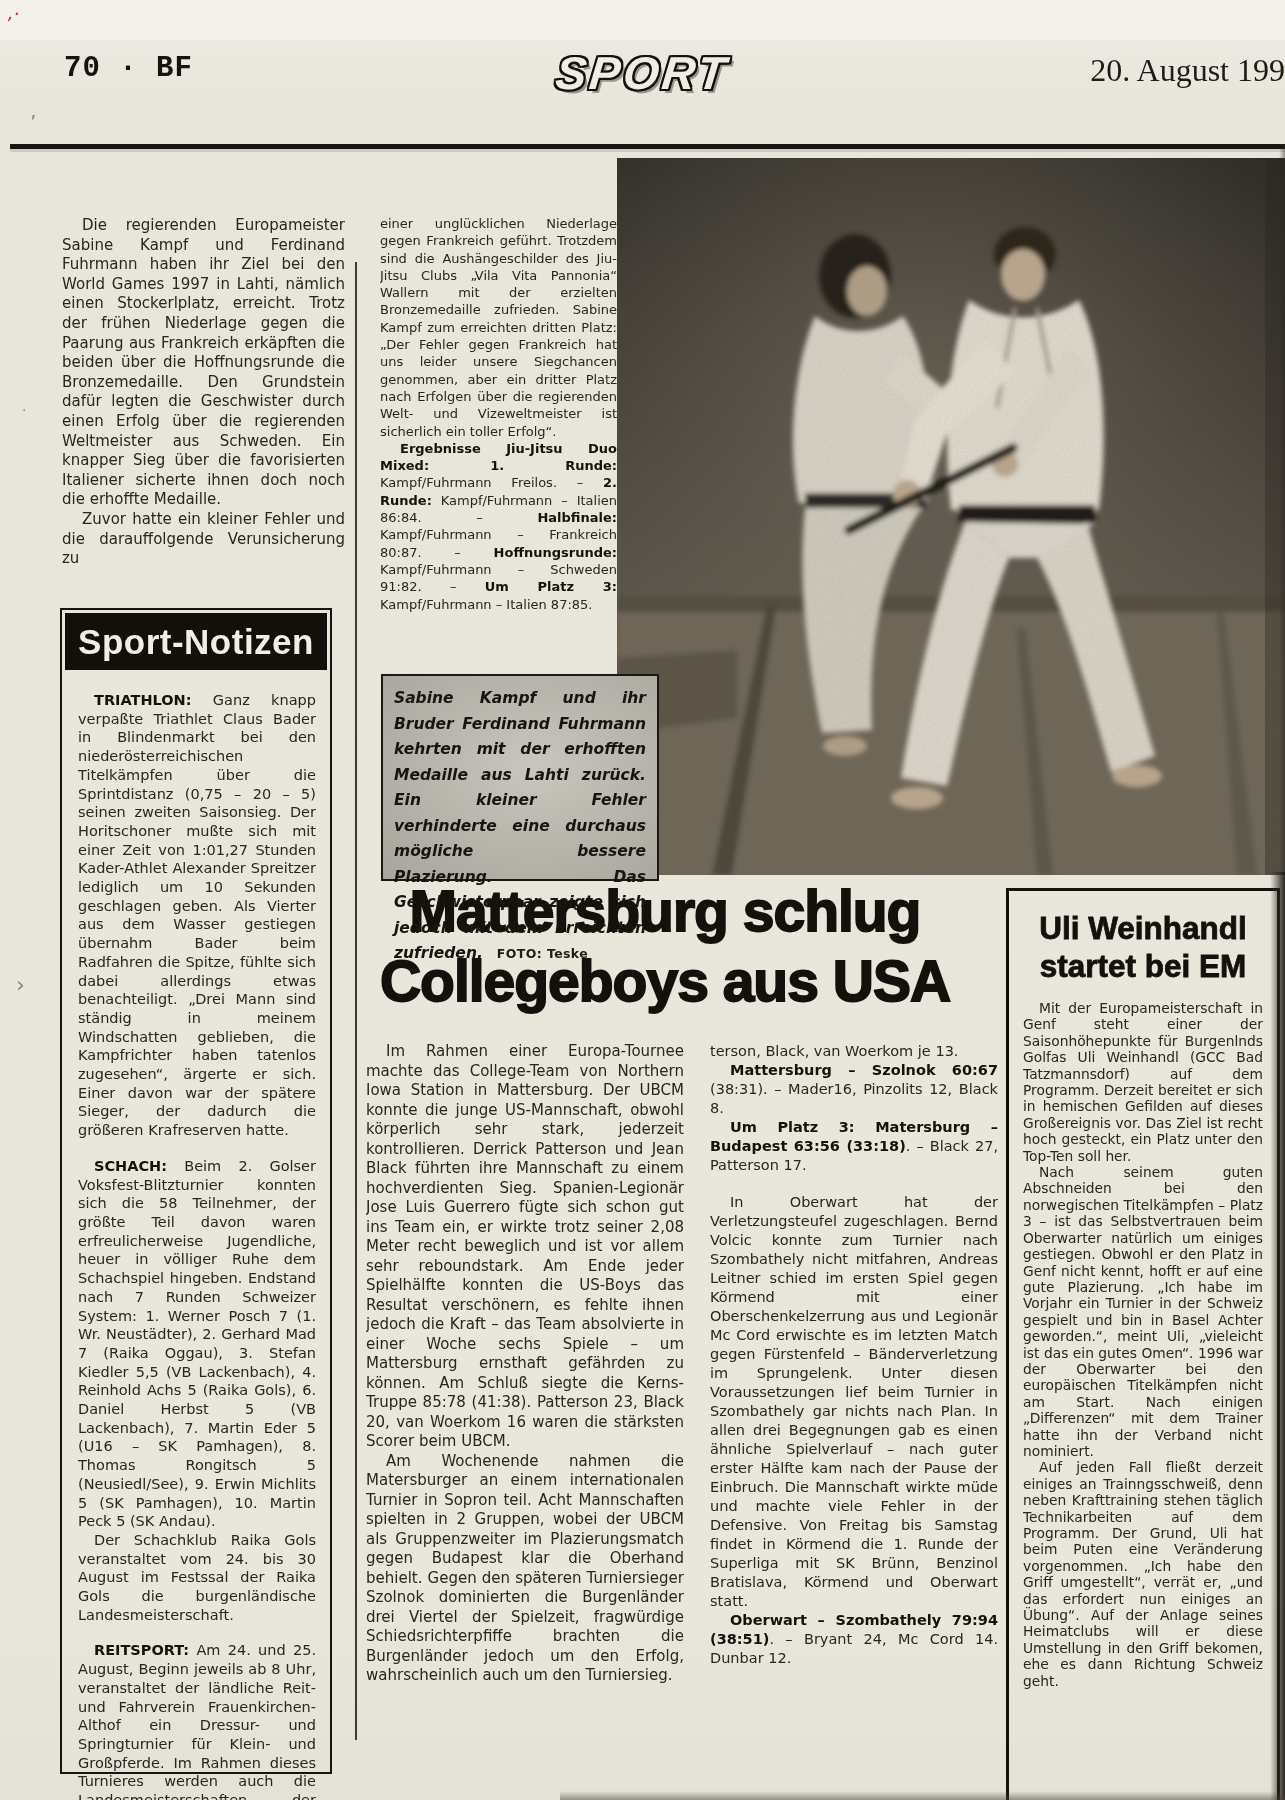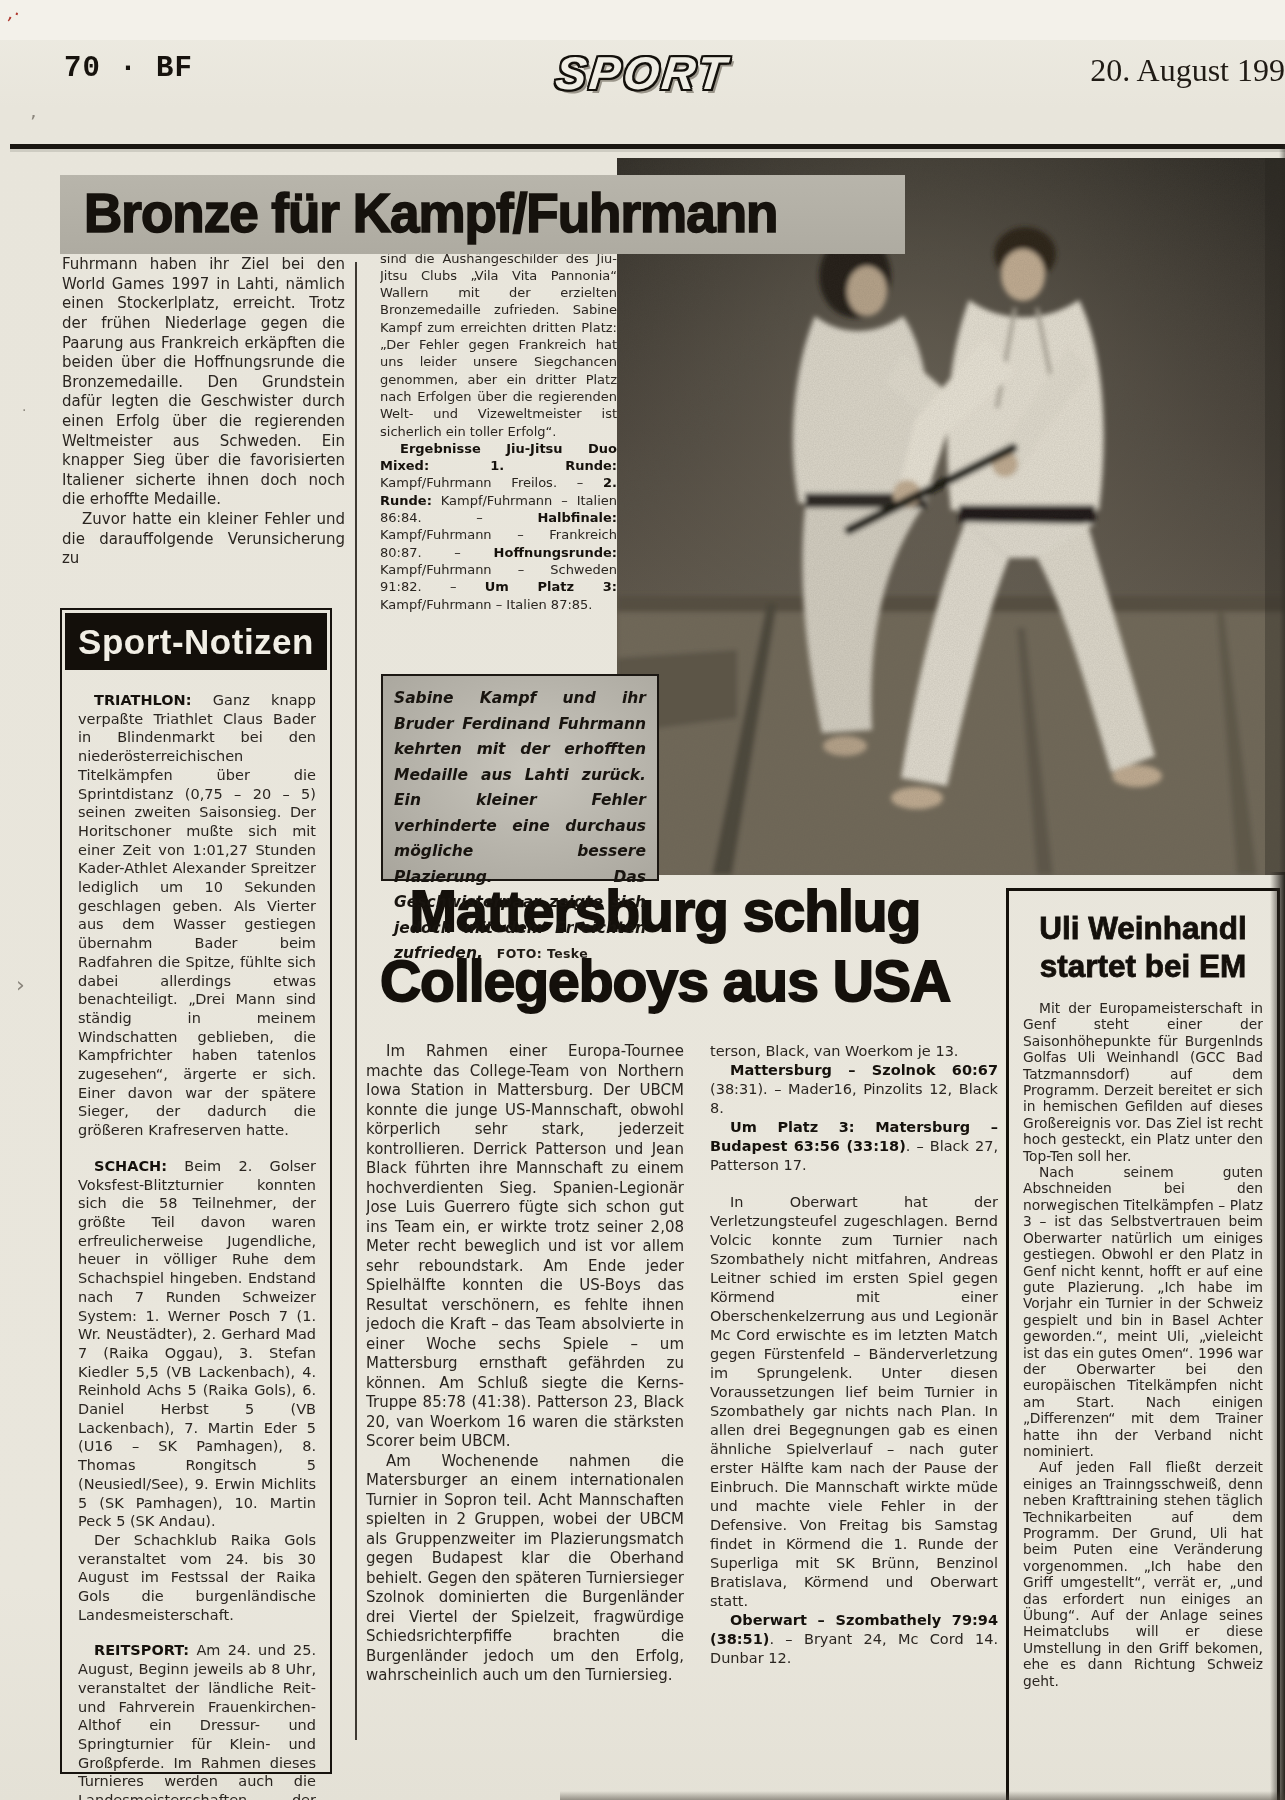--- a/index.html
+++ b/index.html
@@ -157,23 +157,20 @@
         <path d="M470,364 C492,440 516,520 538,598 L494,614 C470,530 448,452 420,400 Z" fill="#ddd8cb"></path>
         <path d="M392,400 L420,400 L478,366 L348,364 Z" fill="#e0dbcf"></path>
         <ellipse cx="300" cy="640" rx="26" ry="11" fill="#c0ab91"></ellipse>
         <ellipse cx="520" cy="618" rx="25" ry="11" fill="#c0ab91"></ellipse>
       </g>
       <rect width="668" height="717" filter="url(#grain)"></rect>
       <rect x="648" y="0" width="20" height="717" fill="#26221c" opacity="0.35"></rect>
     </svg>
   </div>
 
-  <div class="bronze-bar">
-    <h1>Bronze für Kampf/Fuhrmann</h1>
-  </div>
   <div class="vrule"></div>
   <div class="col bronze-col1">
       <p><span>Die regierenden Europameister Sabine Kampf und Ferdinand Fuhrmann haben ihr Ziel bei den World Games 1997 in Lahti, nämlich einen Stockerlplatz, erreicht. Trotz der frühen Niederlage gegen die Paarung aus Frankreich erkäpften die beiden über die Hoffnungsrunde die Bronzemedaille. Den Grundstein dafür legten die Geschwister durch einen Erfolg über die regierenden Weltmeister aus Schweden. Ein knapper Sieg über die favorisierten Italiener sicherte ihnen doch noch die erhoffte Medaille.</span></p>
       <p><span>Zuvor hatte ein kleiner Fehler und die darauffolgende Verunsicherung zu</span></p>
     </div>
   <div class="col bronze-col2">
       <p class="flush"><span>einer unglücklichen Niederlage gegen Frankreich geführt. Trotzdem sind die Aushängeschilder des Jiu-Jitsu Clubs „Vila Vita Pannonia“ Wallern mit der erzielten Bronzemedaille zufrieden. Sabine Kampf zum erreichten dritten Platz: „Der Fehler gegen Frankreich hat uns leider unsere Siegchancen genommen, aber ein dritter Platz nach Erfolgen über die regierenden Welt- und Vizeweltmeister ist sicherlich ein toller Erfolg“.</span></p>
       <p><span class="b">Ergebnisse Jiu-Jitsu Duo Mixed: 1. Runde:</span><span> Kampf/Fuhrmann Freilos. – </span><span class="b">2. Runde:</span><span> Kampf/Fuhrmann – Italien 86:84. – </span><span class="b">Halbfinale:</span><span> Kampf/Fuhrmann – Frankreich 80:87. – </span><span class="b">Hoffnungsrunde:</span><span> Kampf/Fuhrmann – Schweden 91:82. – </span><span class="b">Um Platz 3:</span><span> Kampf/Fuhrmann – Italien 87:85.</span></p>
     </div>
 

